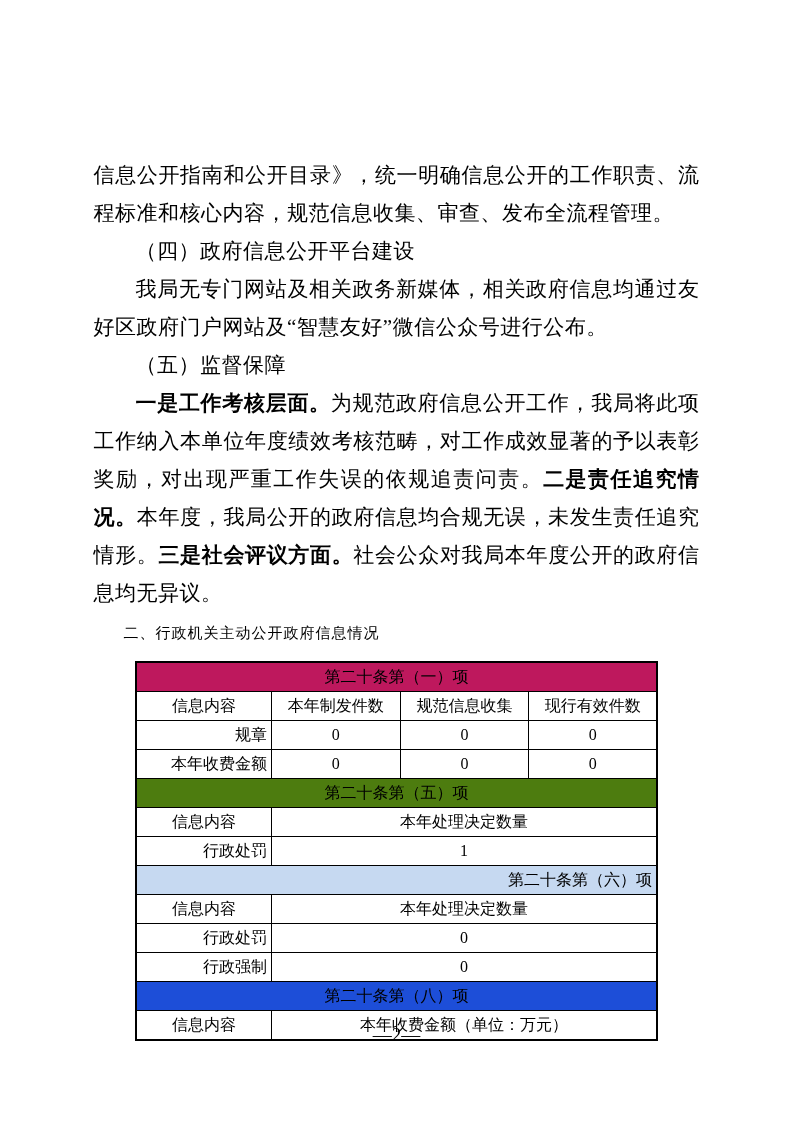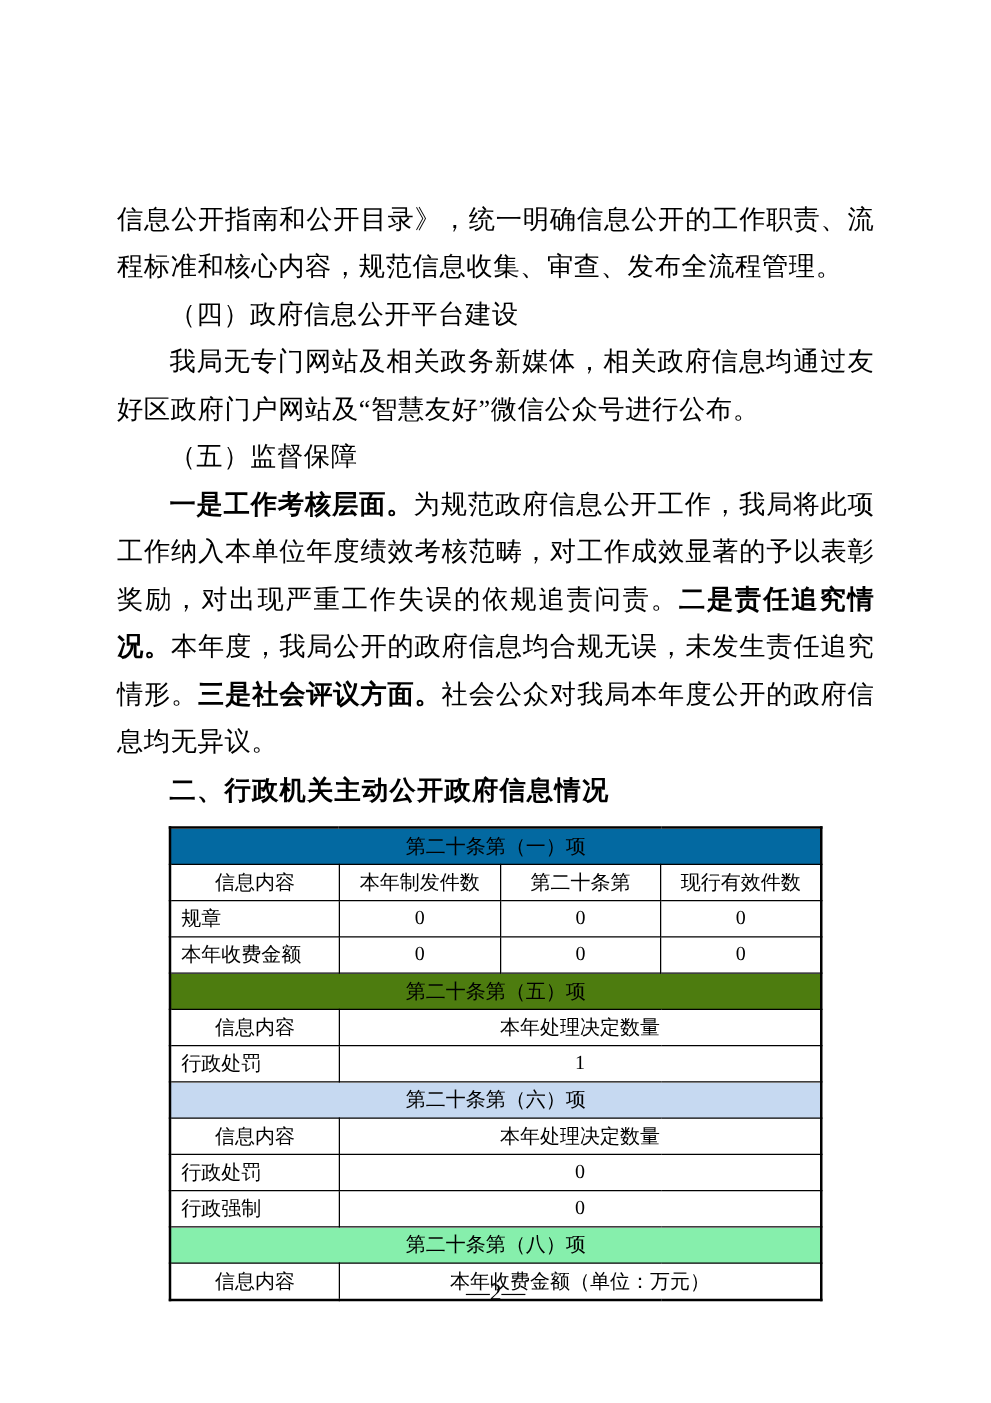--- a/index.html
+++ b/index.html
@@ -25,22 +25,22 @@
     text-align: justify;
     text-indent: 2em;
     letter-spacing: 0.5px;
   }
   .content p.no-indent { text-indent: 0; }
   .b { font-weight: 700; }
   .section-heading {
     width: 606px;
     margin: 0 auto;
     font-family: "Liberation Sans", sans-serif;
-    font-size: 21px;
-    font-weight: 700;
+    font-size: 15px;
+    font-weight: 400;
     line-height: 42px;
     text-indent: 2em;
     letter-spacing: 1px;
   }
   table.info {
     width: 523px;
     margin: 7px auto 0 auto;
     border-collapse: collapse;
     border: 2px solid #000;
     table-layout: fixed;
@@ -48,21 +48,21 @@
     font-family: "Liberation Serif", serif;
   }
   table.info td {
     border: 1px solid #000;
     height: 26px;
     padding: 1px 4px;
     text-align: center;
     overflow: hidden;
     white-space: nowrap;
   }
-  table.info td.rowlabel { text-align: left; padding-left: 8px; }
+  table.info td.rowlabel { text-align: right; padding-left: 8px; }
   .page-number {
     position: absolute;
     left: 0;
     right: 0;
     bottom: 92px;
     text-align: center;
     font-size: 19px;
     font-family: "Liberation Serif", serif;
   }
 </style>
@@ -83,26 +83,26 @@
 
   <table class="info">
     <colgroup>
       <col style="width:26%">
       <col style="width:24.7%">
       <col style="width:24.7%">
       <col style="width:24.6%">
     </colgroup>
     <tbody>
         <tr>
-          <td class="sec" colspan="4" style="background: #0369a1; text-align: center;">第二十条第（一）项</td>
+          <td class="sec" colspan="4" style="background: #be185d; text-align: center;">第二十条第（一）项</td>
         </tr>
         <tr>
           <td class="colhead">信息内容</td>
           <td class="colhead">本年制发件数</td>
-          <td class="colhead">第二十条第</td>
+          <td class="colhead">规范信息收集</td>
           <td class="colhead">现行有效件数</td>
         </tr>
         <tr>
           <td class="rowlabel">规章</td>
           <td class="val">0</td>
           <td class="val">0</td>
           <td class="val">0</td>
         </tr>
         <tr>
           <td class="rowlabel">本年收费金额</td>
@@ -115,36 +115,36 @@
         </tr>
         <tr>
           <td class="colhead">信息内容</td>
           <td class="colhead" colspan="3">本年处理决定数量</td>
         </tr>
         <tr>
           <td class="rowlabel">行政处罚</td>
           <td class="val" colspan="3">1</td>
         </tr>
         <tr>
-          <td class="sec" colspan="4" style="background: rgb(198, 217, 241);">第二十条第（六）项</td>
+          <td class="sec" colspan="4" style="background: rgb(198, 217, 241); text-align: right;">第二十条第（六）项</td>
         </tr>
         <tr>
           <td class="colhead">信息内容</td>
           <td class="colhead" colspan="3">本年处理决定数量</td>
         </tr>
         <tr>
           <td class="rowlabel">行政处罚</td>
           <td class="val" colspan="3">0</td>
         </tr>
         <tr>
           <td class="rowlabel">行政强制</td>
           <td class="val" colspan="3">0</td>
         </tr>
         <tr>
-          <td class="sec" colspan="4" style="background: #86efac;">第二十条第（八）项</td>
+          <td class="sec" colspan="4" style="background: #1d4ed8;">第二十条第（八）项</td>
         </tr>
         <tr>
           <td class="colhead">信息内容</td>
           <td class="colhead" colspan="3">本年收费金额（单位：万元）</td>
         </tr>
       </tbody>
   </table>
 
   <div class="page-number">—2—</div>
 

